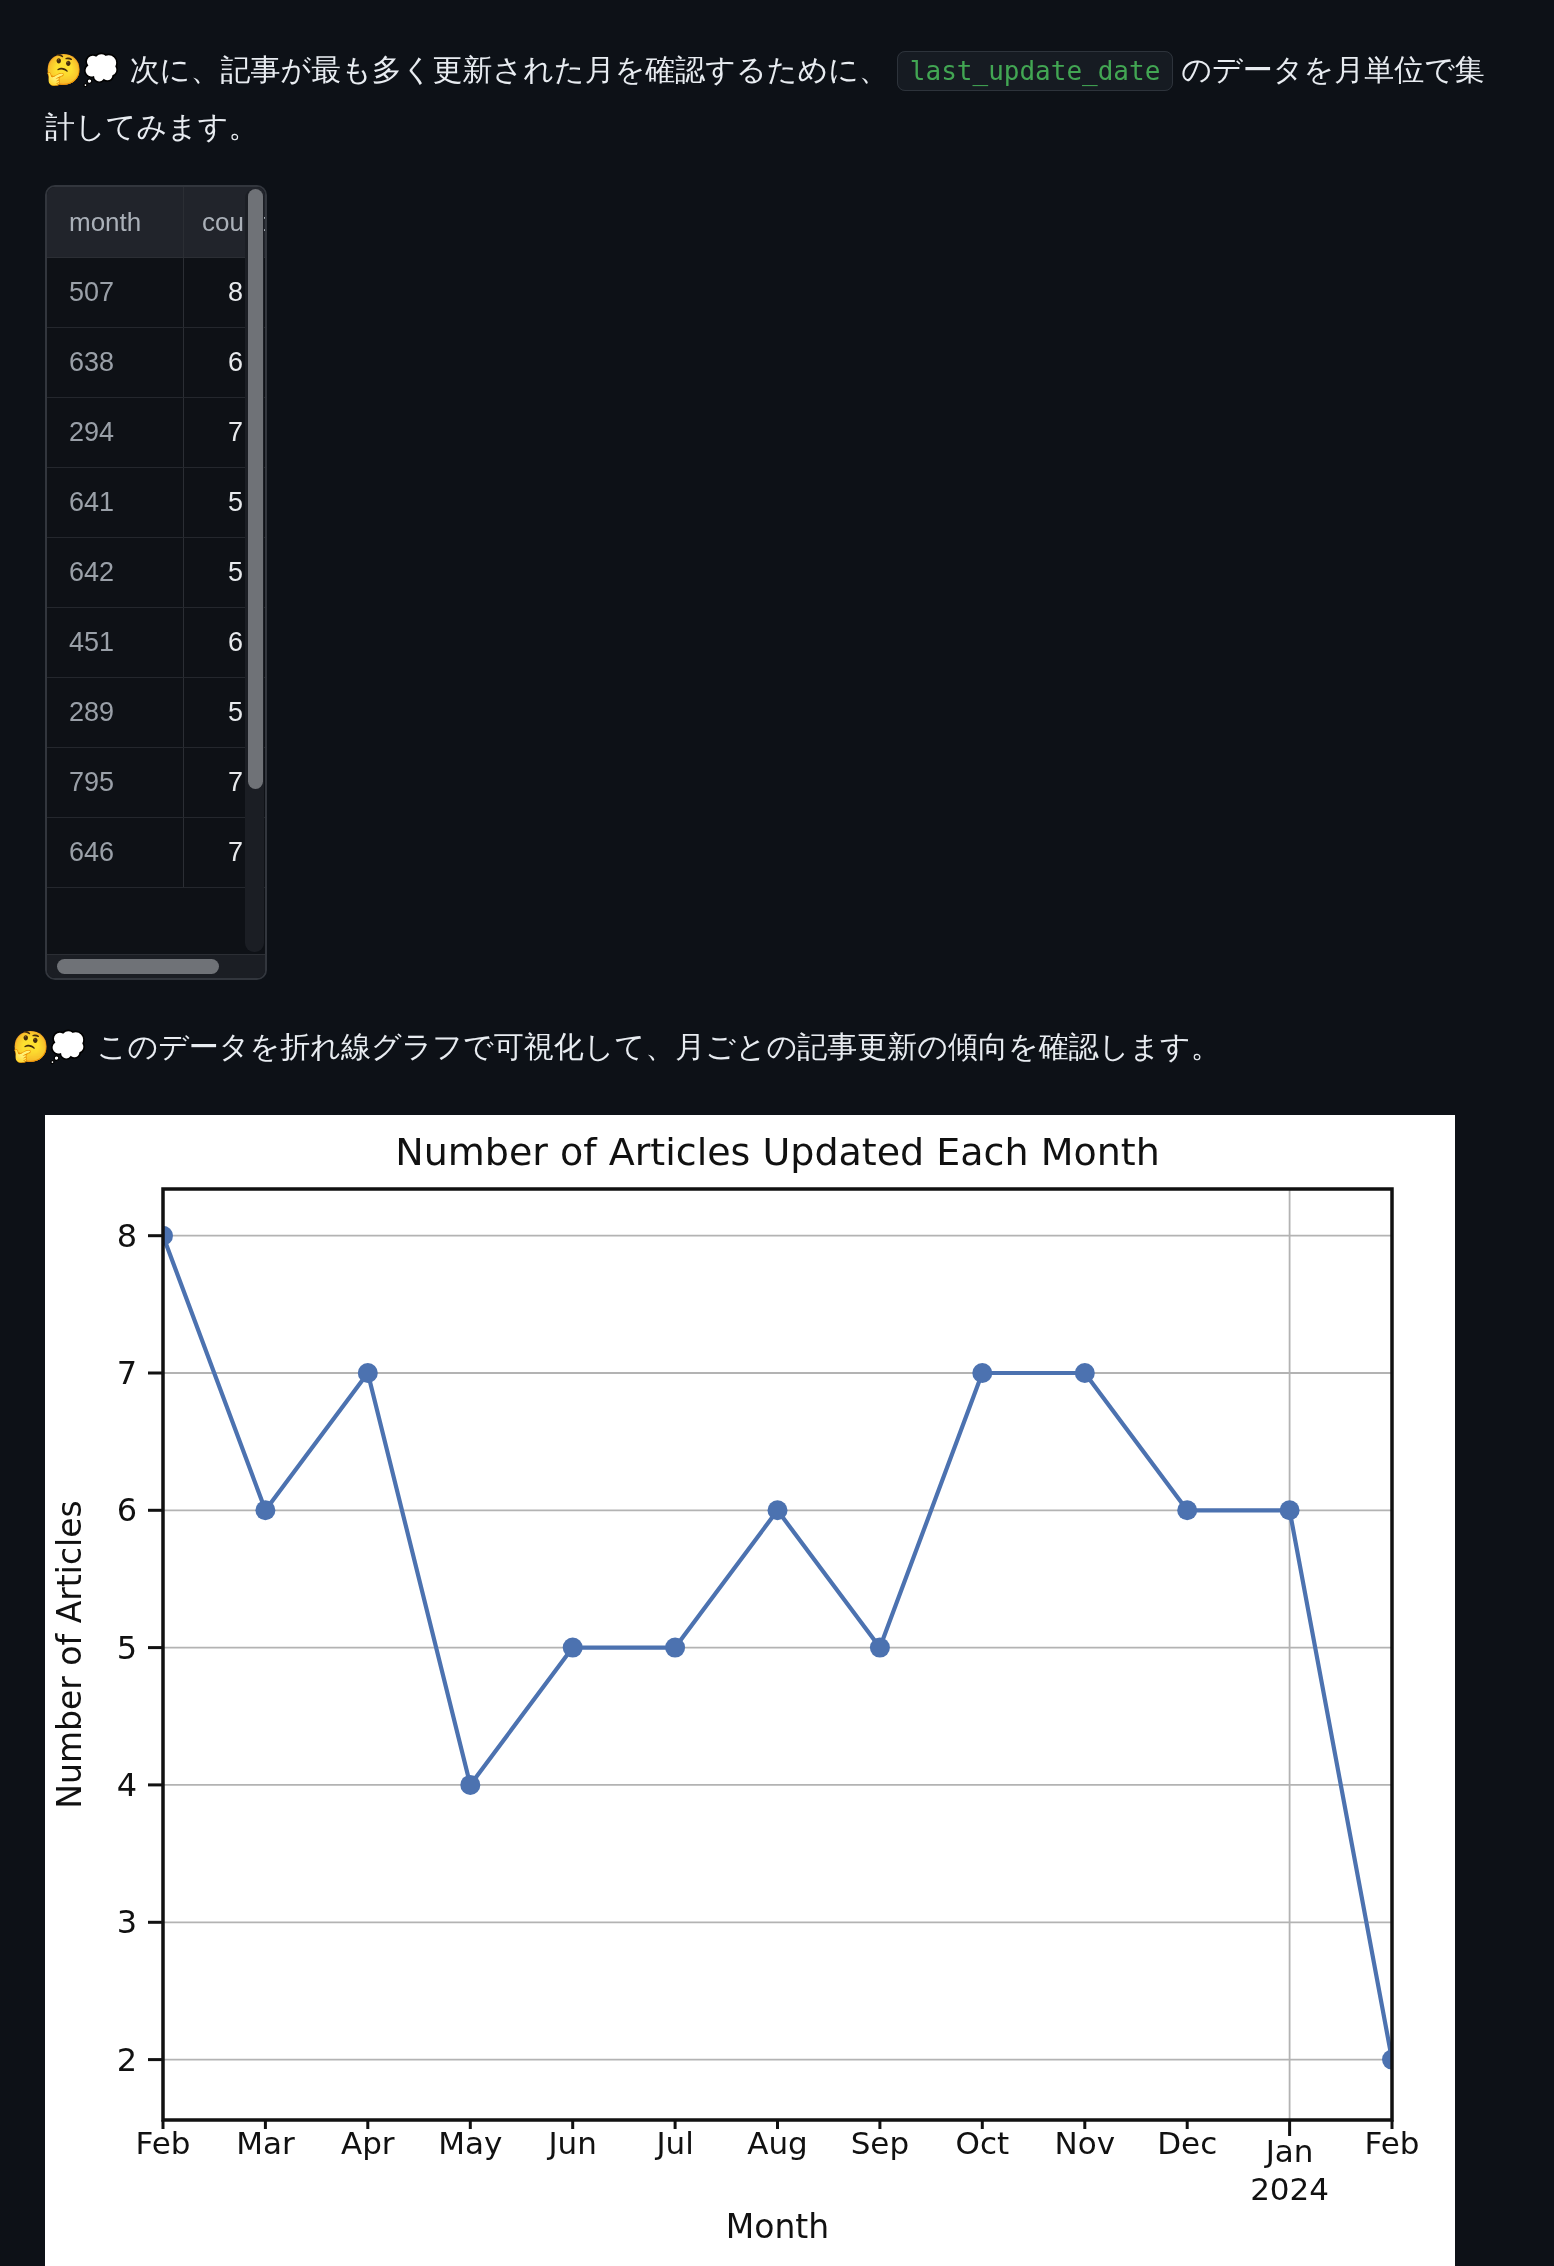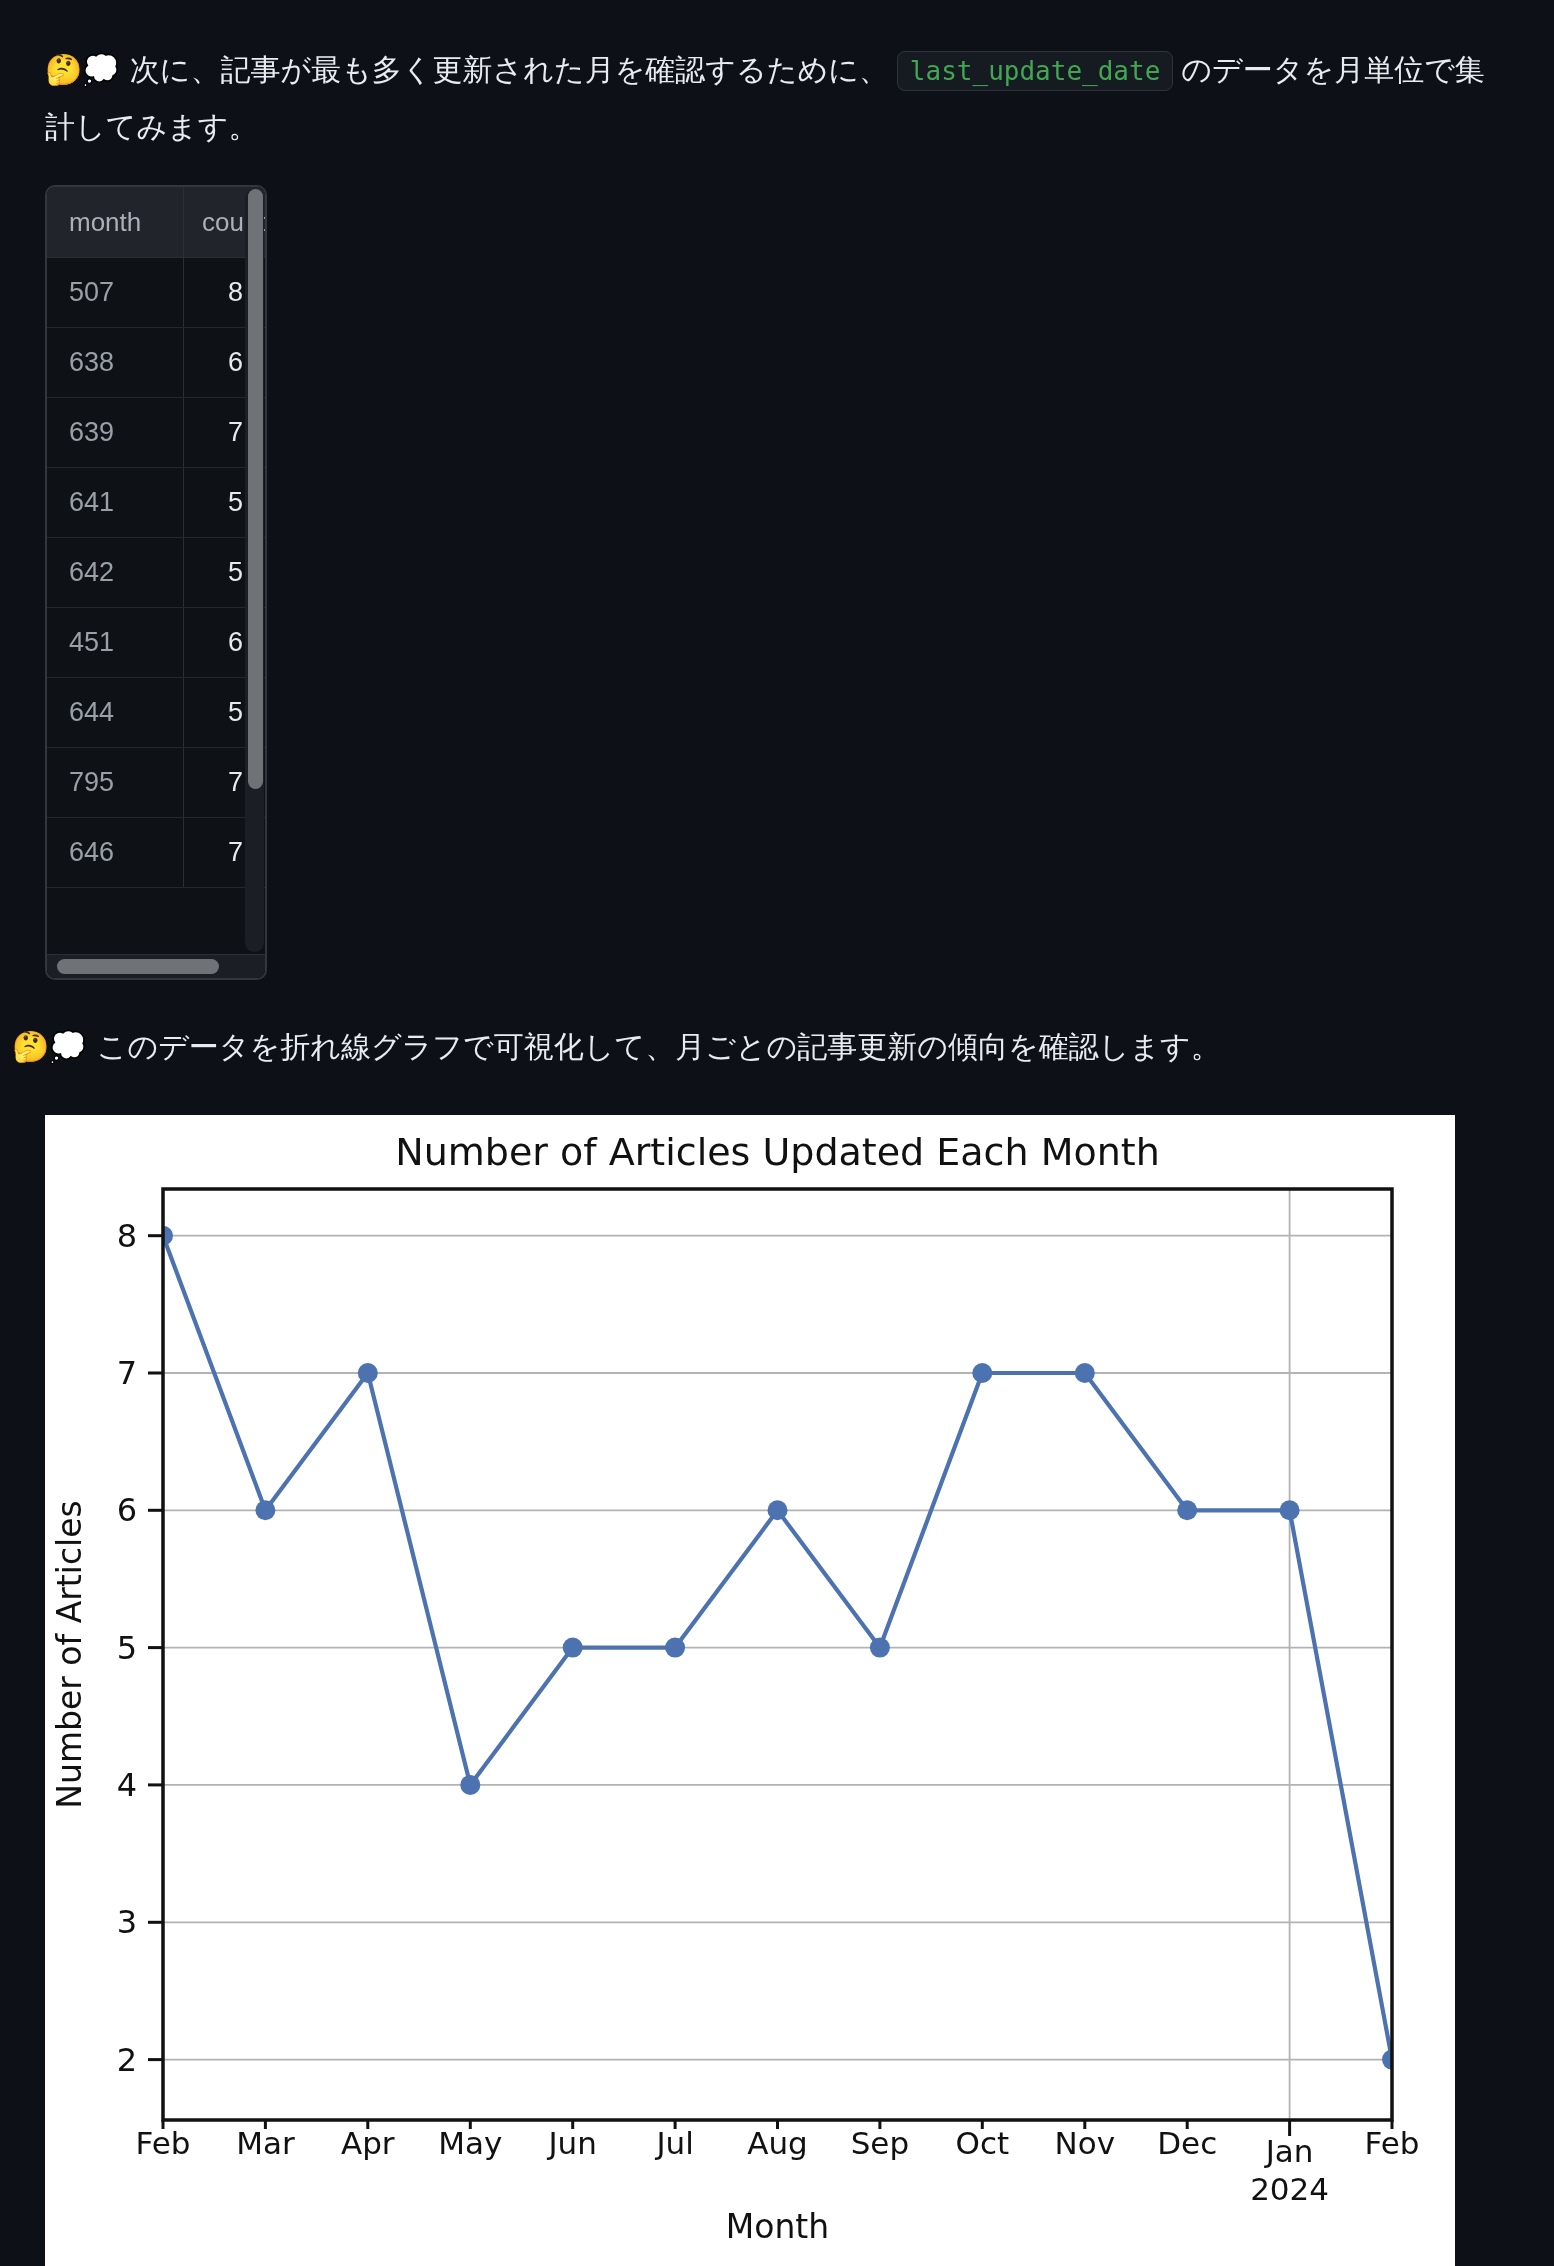--- a/index.html
+++ b/index.html
@@ -119,37 +119,37 @@
       <tbody>
         <tr>
             <td class="month">507</td>
             <td class="count">8</td>
           </tr>
           <tr>
             <td class="month">638</td>
             <td class="count">6</td>
           </tr>
           <tr>
-            <td class="month">639</td>
+            <td class="month">294</td>
             <td class="count">7</td>
           </tr>
           <tr>
             <td class="month">641</td>
             <td class="count">5</td>
           </tr>
           <tr>
             <td class="month">642</td>
             <td class="count">5</td>
           </tr>
           <tr>
             <td class="month">451</td>
             <td class="count">6</td>
           </tr>
           <tr>
-            <td class="month">644</td>
+            <td class="month">289</td>
             <td class="count">5</td>
           </tr>
           <tr>
             <td class="month">795</td>
             <td class="count">7</td>
           </tr>
           <tr>
             <td class="month">646</td>
             <td class="count">7</td>
           </tr>

